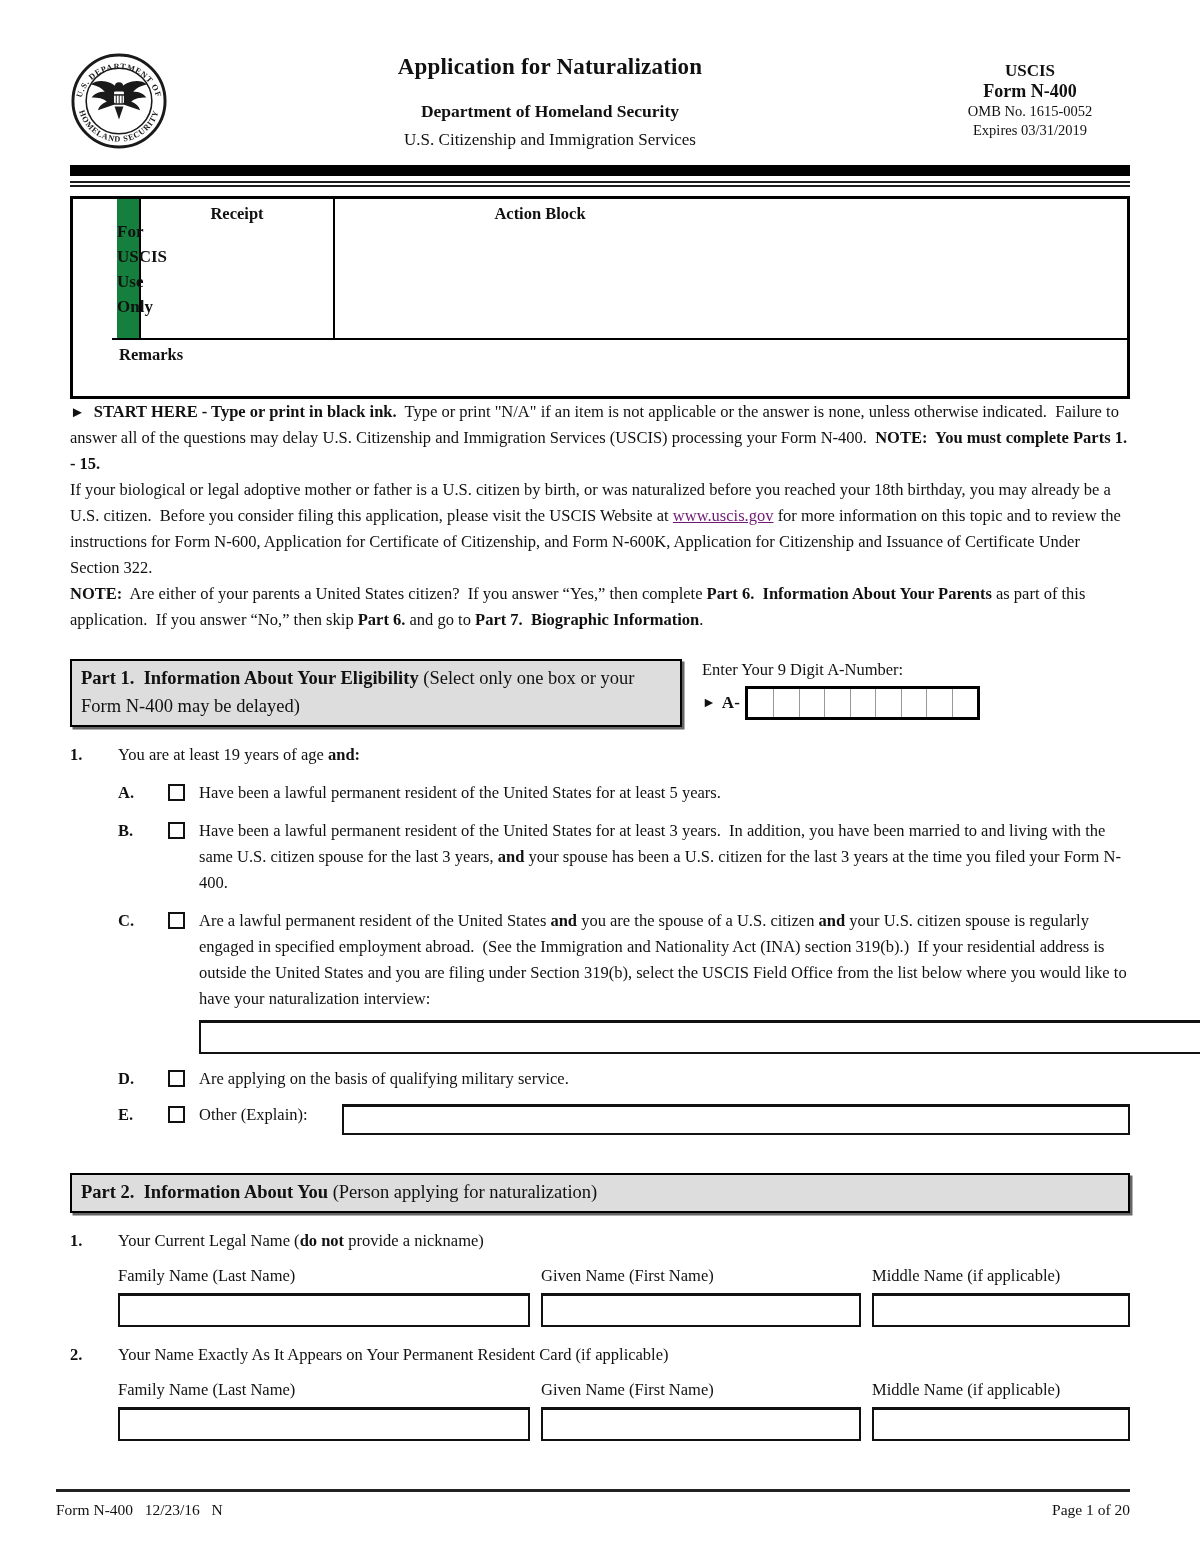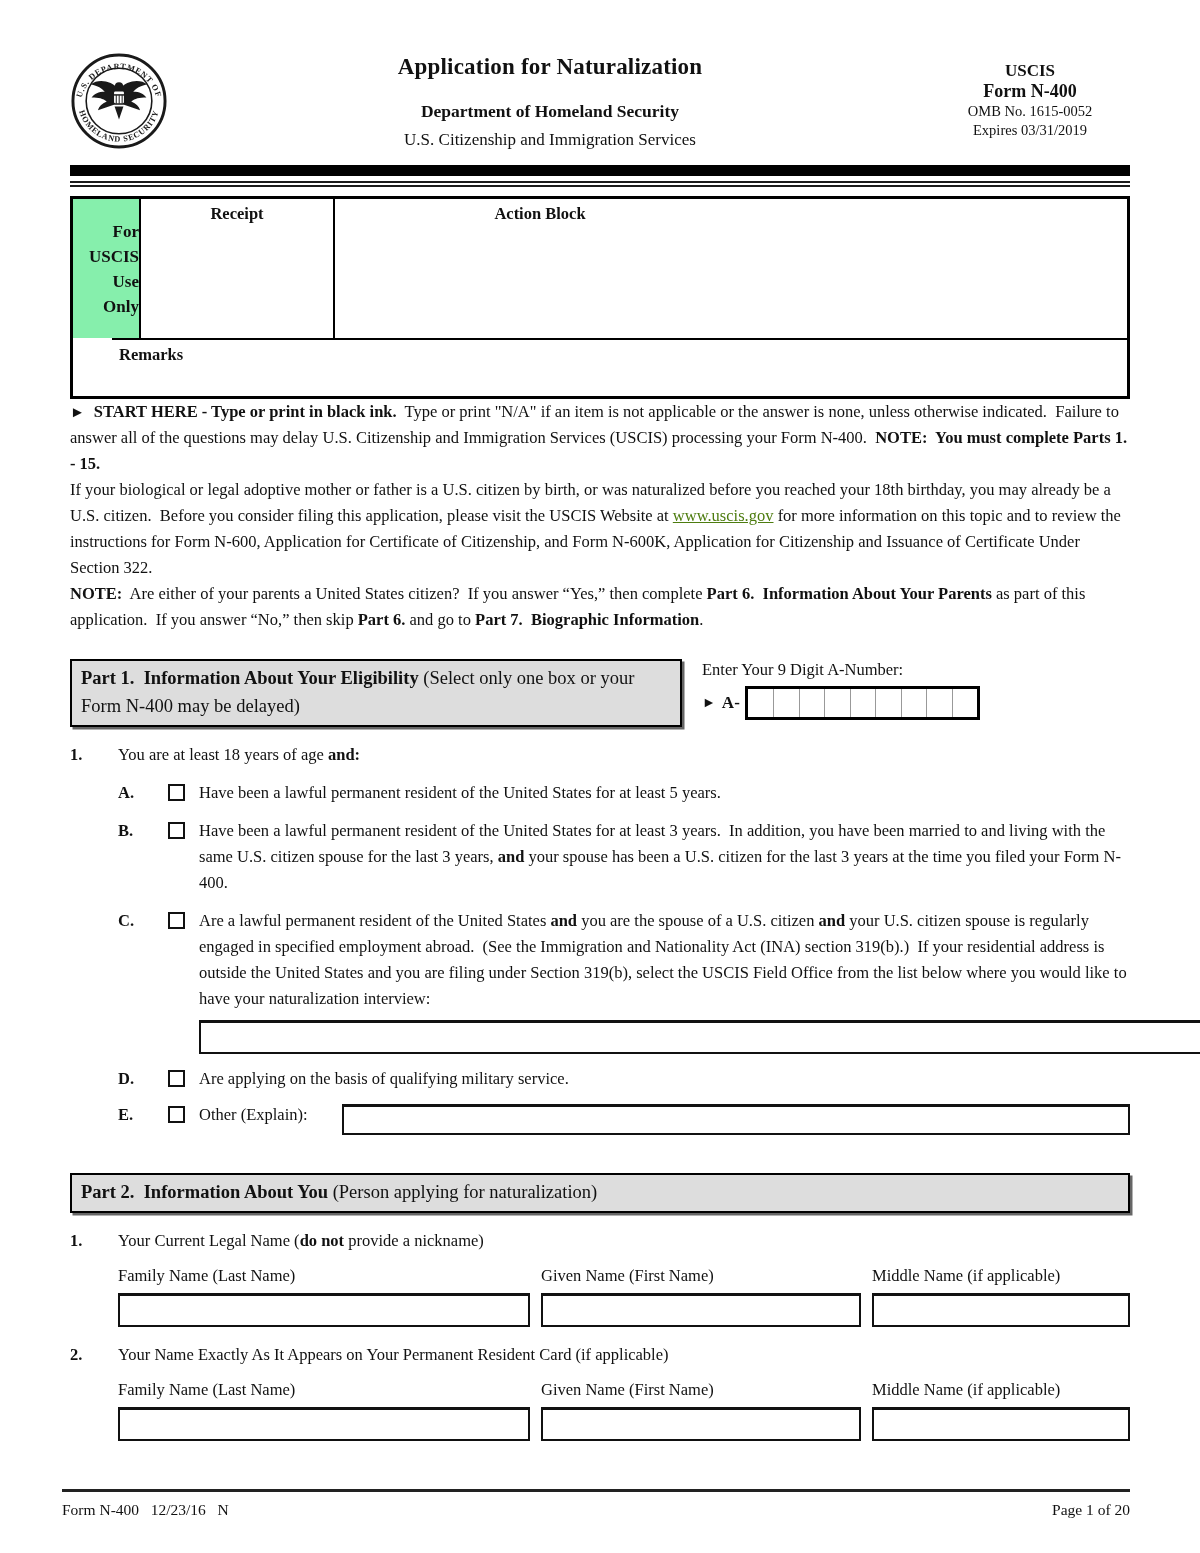--- a/index.html
+++ b/index.html
@@ -24,30 +24,30 @@
   .hdr-org { font-size:17px; font-weight:bold; }
   .hdr-form { font-size:18px; font-weight:bold; }
   .hdr-omb, .hdr-exp { font-size:14.5px; line-height:19px; }
 
   .blackbar { height:11px; background:#000; margin-top:7px; }
   .dblline { height:6px; border-top:2px solid #1a1a1a; border-bottom:2px solid #1a1a1a; margin-top:5px; }
 
   
   .useonly { border:3px solid #000; margin-top:9px; display:grid;
              grid-template-columns:68px 194px 410px 1fr; grid-template-rows:139px 58px; background:#fff; }
-  .uo-side { background:#86efac; border-right:2px solid #000; display:flex; flex-direction:column;
-             justify-content:center; align-items:flex-end; font-weight:bold; font-size:17px; line-height:25px; }
+  .uo-side { background:#15803d; border-right:2px solid #000; display:flex; flex-direction:column;
+             justify-content:center; align-items:flex-start; font-weight:bold; font-size:17px; line-height:25px;margin-left:44px; }
   .uo-col { border-right:2px solid #000; text-align:center; font-weight:bold; padding-top:2px; font-size:16.5px; }
   .uo-col.last { border-right:none; }
   .uo-remarks { grid-column:1 / -1; border-top:2px solid #000; font-weight:bold; padding:2px 7px; font-size:16.5px;margin-left:39px; }
 
   
   .para { margin-top:0; }
   .arrow { font-size:15px; margin-right:9px; }
-  a.link { color:#4d7c0f; text-decoration:underline; cursor:pointer; }
+  a.link { color:#701a75; text-decoration:underline; cursor:pointer; }
 
   
   .part1row { display:flex; margin-top:26px; align-items:flex-start; }
   .part-box { background:#ddd; border:2px solid #000; box-shadow:2.5px 2.5px 0 #666;
               font-size:18.5px; line-height:28px; padding:3px 9px 5px 9px; }
   .p1-box { width:612px; }
   .p1-right { width:292px; margin-left:20px; }
   .anum-label { font-weight:normal; font-size:16.5px; line-height:22px; }
   .anum-row { display:flex; align-items:center; margin-top:5px; }
   .anum-arrow { font-size:14px; }
@@ -69,21 +69,21 @@
   .fo-input { margin:8px 0 0 129px; width:calc(100% - 129px); }
   .opt-e { display:grid; grid-template-columns:50px 31px 143px 1fr; margin:10px 0 0 48px; align-items:start; }
   .opt-e input.field { height:31px; margin-top:2px; }
 
   
   .names { display:grid; grid-template-columns:412px 320px 258px; column-gap:11px; margin:10px 0 0 48px; }
   .names .nl { font-size:16.5px; line-height:24px; }
   .names input.field { margin-top:5px; }
 
   
-  .footer { position:absolute; left:62px; right:70px; top:1489px; border-top:3px solid #222;
+  .footer { position:absolute; left:56px; right:70px; top:1489px; border-top:3px solid #222;
             padding-top:5px; display:flex; justify-content:space-between; font-size:15.5px;text-align:center; }
   .ft-left { white-space:pre; }
 </style>
 </head>
 <body>
 
 <div class="page">
 
   <div class="hdr">
     <div class="hdr-seal">
@@ -170,21 +170,21 @@
           <div class="anum-cell"></div>
           <div class="anum-cell"></div>
           <div class="anum-cell"></div>
         </div>
       </div>
     </div>
   </div>
 
   <div class="qrow">
     <span class="qnum">1.</span>
-    <span class="prewrap"><span>You are at least 18 years of age </span><span class="b">and:</span></span>
+    <span class="prewrap"><span>You are at least 19 years of age </span><span class="b">and:</span></span>
   </div>
 
   <div class="opt">
     <span class="opt-letter">A.</span>
     <span class="cb" role="checkbox" aria-checked="false"></span>
     <span class="prewrap">Have been a lawful permanent resident of the United States for at least 5 years.</span>
   </div>
 
   <div class="opt">
     <span class="opt-letter">B.</span>

